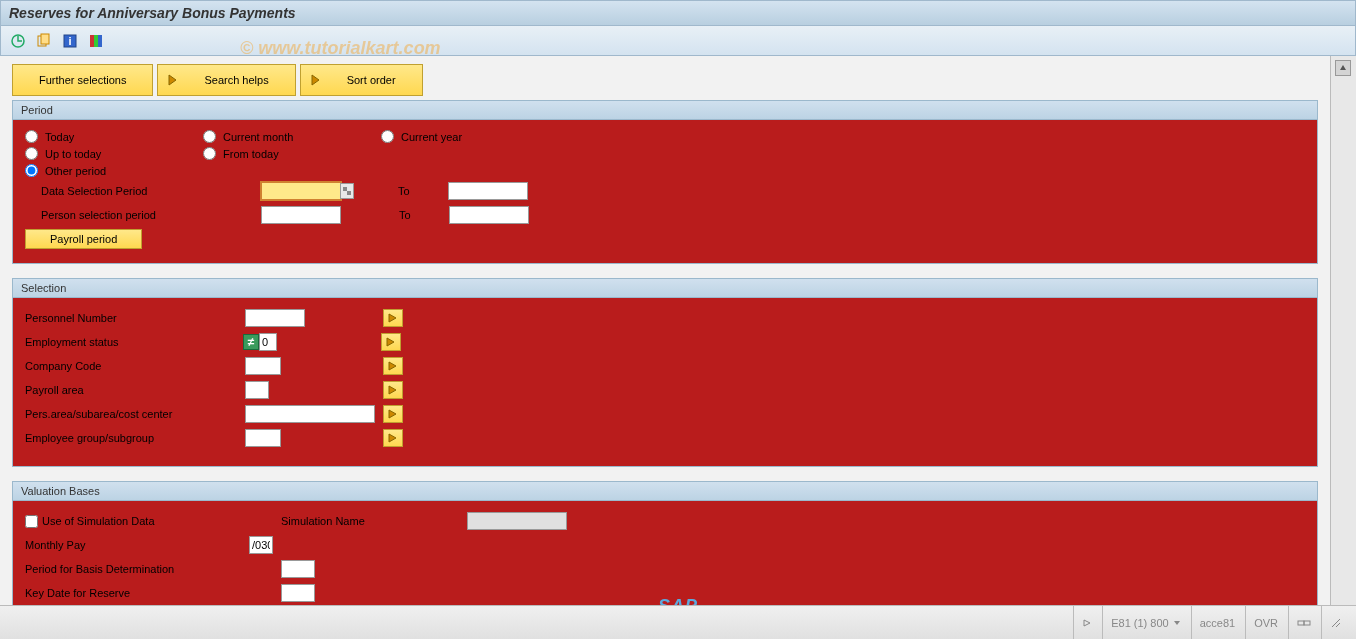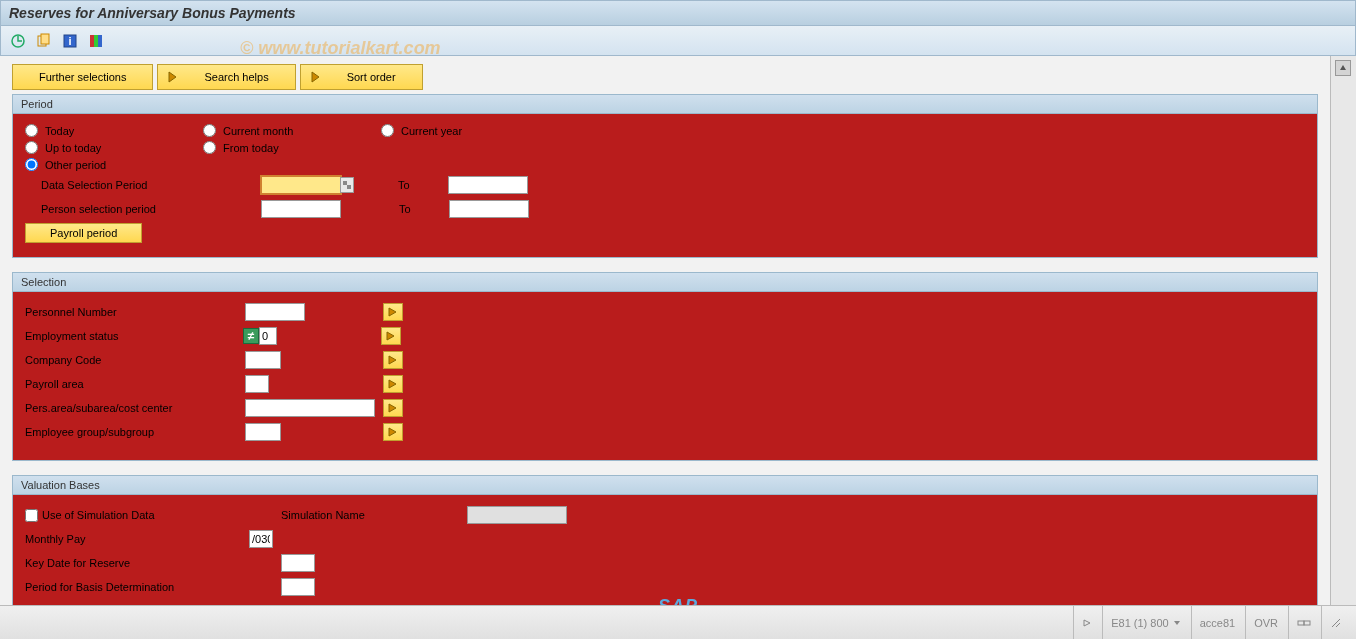--- a/index.html
+++ b/index.html
@@ -11,21 +11,21 @@
     .toolbar { background: linear-gradient(to bottom, #e8f0f6, #d4e3f0); border: 1px solid #a0b8cc; border-top: none; padding: 4px 8px; height: 30px; display: flex; align-items: center; gap: 8px; }
     .toolbar-icon { width: 18px; height: 18px; display: inline-flex; align-items: center; justify-content: center; cursor: pointer; }
     
     .watermark { position: absolute; left: 240px; top: 38px; color: #f0b050; font-size: 18px; font-style: italic; font-weight: bold; opacity: 0.55; z-index: 100; pointer-events: none; }
     
     .content-area { display: flex; height: calc(100% - 60px); }
     .main-content { flex: 1; padding: 8px 12px; overflow: hidden; position: relative; }
     .right-gutter { width: 26px; background: #e8e8e8; border-left: 1px solid #bbb; position: relative; }
     
     .action-buttons { display: flex; gap: 4px; margin-bottom: 4px; }
-    .action-btn { background: linear-gradient(to bottom, #ffe88a, #ffd850); border: 1px solid #c0a030; padding: 2px 8px; height: 26px; display: inline-flex; align-items: center; gap: 6px; cursor: pointer; }
+    .action-btn { background: linear-gradient(to bottom, #ffe88a, #ffd850); border: 1px solid #c0a030; padding: 2px 8px; height: 32px; display: inline-flex; align-items: center; gap: 6px; cursor: pointer; }
     .action-btn span { padding: 0 18px; }
     
     .group-box { border: 1px solid #9bb8cc; background: #b91c1c; margin-bottom: 14px; }
     .group-title { background: linear-gradient(to bottom, #d0e0ee, #bcd3e4); border-bottom: 1px solid #9bb8cc; padding: 3px 8px; font-size: 11px; color: #333; }
     .group-body { padding: 10px 12px 14px 12px; }
     
     .radio-row { display: flex; gap: 8px; margin-bottom: 4px; }
     .radio-cell { width: 170px; display: flex; align-items: center; gap: 4px; }
     .radio-cell input { margin: 0 3px 0 0; }
     
@@ -242,28 +242,28 @@
             <span>Use of Simulation Data</span>
           </label>
           <span style="width:186px">Simulation Name</span>
           <input class="text-input disabled" style="width: 100px;" disabled="">
         </div>
         <div class="field-row">
           <span style="width:224px">Monthly Pay</span>
           <input class="text-input" style="width: 24px;" value="/030">
         </div>
         <div class="field-row">
-          <span style="width:256px">Key Date for Reserve</span>
+          <span style="width:256px">Period for Basis Determination</span>
           <span><svg width="12" height="12" viewBox="0 0 12 12">
                 <path d="M2 2 L10 6 M2 10 L10 6 M2 6 L10 6" stroke="#333" stroke-width="1"></path>
               </svg></span>
           <input class="text-input" style="width: 34px; margin-left: -12px;">
         </div>
         <div class="field-row">
-          <span style="width:256px">Period for Basis Determination</span>
+          <span style="width:256px">Key Date for Reserve</span>
           <span><svg width="12" height="12" viewBox="0 0 12 12">
                 <path d="M2 2 L10 6 M2 10 L10 6 M2 6 L10 6" stroke="#333" stroke-width="1"></path>
               </svg></span>
           <input class="text-input" style="width: 34px; margin-left: -12px;">
         </div>
       </div>
     </div>
 
     <div class="group-box" style="margin-bottom:0">
       <div class="group-title">Factor Determination</div>

